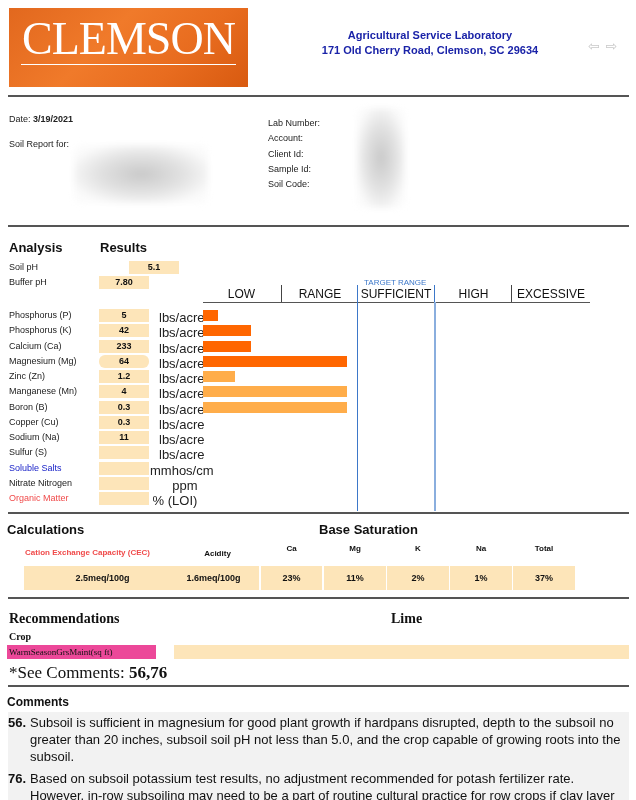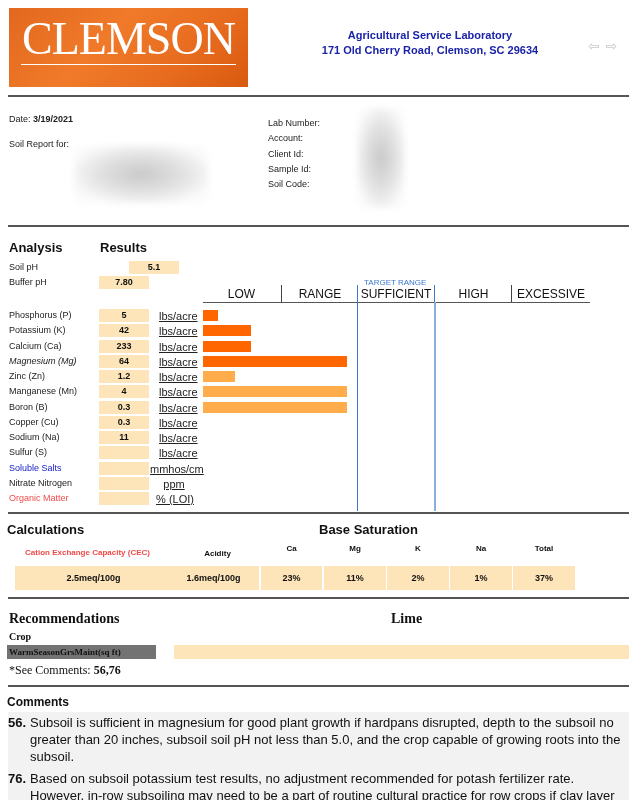--- a/index.html
+++ b/index.html
@@ -20,21 +20,21 @@
   .hr { height: 2px; background: #555; left: 8px; width: 621px; }
 
   
   .label-sm { font-size: 9px; color: #222; }
   .blur { background: radial-gradient(ellipse at center, #c9c9c9 0%, #e2e2e2 45%, #fbfbfb 80%); filter: blur(3px); border-radius: 8px; }
 
   
   .sec-title { font-size: 13px; font-weight: bold; color: #111; }
   .row-label { font-size: 9px; color: #222; }
   .val-box { width: 50px; height: 13px; background: #fde5b9; font-size: 9px; font-weight: bold; text-align: center; line-height: 13px; }
-  .unit { font-size: 11px; color: #222; text-decoration: underline; }
+  .unit { font-size: 13px; color: #222; }
   .range-lbl { font-size: 12px; color: #111; text-align: center; top: 287px; }
   .range-sep { width: 1px; background: #444; top: 285px; height: 17px; }
   .target-lbl { font-size: 8px; color: #3d78c9; }
 
   
   .calc-hdr { font-size: 8px; font-weight: bold; color: #111; text-align: center; }
   .calc-cell { background: #fde5b9; height: 24px; font-size: 9px; font-weight: bold; text-align: center; line-height: 24px; }
 
   
   .serif { font-family: "Liberation Serif", "DejaVu Serif", serif; }
@@ -102,30 +102,30 @@
 <div class="abs" style="left:203px; top:302px; width:387px; height:1px; background:#555;"></div>
 
 <div class="abs" style="left:357px; top:302px; width:1px; height:209px; background:#3d78c9;"></div>
 <div class="abs" style="left:434px; top:302px; width:2px; height:209px; background:#8aaede;"></div>
 
 <div id="nutrient-rows">
     <div class="abs row-label" style="left: 9px; top: 310px;">Phosphorus (P)</div>
     <div class="abs val-box" style="left: 99px; top: 309px;">5</div>
     <div class="abs unit" style="left: 159px; top: 310px; width: 45px;">lbs/acre</div>
     <div class="abs" style="left: 203px; top: 310px; width: 15px; height: 11px; background: rgb(255, 102, 0);"></div>
-    <div class="abs row-label" style="left: 9px; top: 325px;">Potassium (K)</div>
+    <div class="abs row-label" style="left: 9px; top: 325px;">Phosphorus (K)</div>
     <div class="abs val-box" style="left: 99px; top: 324px;">42</div>
     <div class="abs unit" style="left: 159px; top: 325px; width: 45px;">lbs/acre</div>
     <div class="abs" style="left: 203px; top: 325px; width: 48px; height: 11px; background: rgb(255, 102, 0);"></div>
     <div class="abs row-label" style="left: 9px; top: 341px;">Calcium (Ca)</div>
     <div class="abs val-box" style="left: 99px; top: 340px;">233</div>
     <div class="abs unit" style="left: 159px; top: 341px; width: 45px;">lbs/acre</div>
     <div class="abs" style="left: 203px; top: 341px; width: 48px; height: 11px; background: rgb(255, 102, 0);"></div>
-    <div class="abs row-label" style="left: 9px; top: 356px; font-style: italic;">Magnesium (Mg)</div>
-    <div class="abs val-box" style="left: 99px; top: 355px;">64</div>
+    <div class="abs row-label" style="left: 9px; top: 356px;">Magnesium (Mg)</div>
+    <div class="abs val-box" style="left: 99px; top: 355px; border-radius: 6px;">64</div>
     <div class="abs unit" style="left: 159px; top: 356px; width: 45px;">lbs/acre</div>
     <div class="abs" style="left: 203px; top: 356px; width: 144px; height: 11px; background: rgb(255, 102, 0);"></div>
     <div class="abs row-label" style="left: 9px; top: 371px;">Zinc (Zn)</div>
     <div class="abs val-box" style="left: 99px; top: 370px;">1.2</div>
     <div class="abs unit" style="left: 159px; top: 371px; width: 45px;">lbs/acre</div>
     <div class="abs" style="left: 203px; top: 371px; width: 32px; height: 11px; background: rgb(255, 173, 74);"></div>
     <div class="abs row-label" style="left: 9px; top: 386px;">Manganese (Mn)</div>
     <div class="abs val-box" style="left: 99px; top: 385px;">4</div>
     <div class="abs unit" style="left: 159px; top: 386px; width: 45px;">lbs/acre</div>
     <div class="abs" style="left: 203px; top: 386px; width: 144px; height: 11px; background: rgb(255, 173, 74);"></div>
@@ -140,55 +140,55 @@
     <div class="abs val-box" style="left: 99px; top: 431px;">11</div>
     <div class="abs unit" style="left: 159px; top: 432px; width: 45px;">lbs/acre</div>
     <div class="abs row-label" style="left: 9px; top: 447px;">Sulfur (S)</div>
     <div class="abs val-box" style="left: 99px; top: 446px;"></div>
     <div class="abs unit" style="left: 159px; top: 447px; width: 45px;">lbs/acre</div>
     <div class="abs row-label" style="left: 9px; top: 463px; color: rgb(26, 35, 200);">Soluble Salts</div>
     <div class="abs val-box" style="left: 99px; top: 462px;"></div>
     <div class="abs unit" style="left: 150px; top: 463px; width: 50px; text-align: center;">mmhos/cm</div>
     <div class="abs row-label" style="left: 9px; top: 478px;">Nitrate Nitrogen</div>
     <div class="abs val-box" style="left: 99px; top: 477px;"></div>
-    <div class="abs unit" style="left: 149px; top: 478px; width: 50px; text-align: center;">ppm</div>
+    <div class="abs unit" style="left: 160px; top: 478px; width: 50px; text-align: center;">ppm</div>
     <div class="abs row-label" style="left: 9px; top: 493px; color: rgb(240, 74, 74);">Organic Matter</div>
     <div class="abs val-box" style="left: 99px; top: 492px;"></div>
     <div class="abs unit" style="left: 150px; top: 493px; width: 50px; text-align: center;">% (LOI)</div>
   </div>
 
 <div class="abs hr" style="top:512px;"></div>
 
 <div class="abs sec-title" style="left:7px; top:522px;">Calculations</div>
 <div class="abs sec-title" style="left:319px; top:522px;">Base Saturation</div>
 
 <div class="abs calc-hdr" style="left:9px; top:548px; width:157px; color:#f04a4a; font-weight:bold;">Cation Exchange Capacity (CEC)</div>
 <div class="abs calc-hdr" style="left:172px; top:549px; width:91px;">Acidity</div>
 <div class="abs calc-hdr" style="left:260px; top:544px; width:63px;">Ca</div>
 <div class="abs calc-hdr" style="left:324px; top:544px; width:62px;">Mg</div>
 <div class="abs calc-hdr" style="left:387px; top:544px; width:62px;">K</div>
 <div class="abs calc-hdr" style="left:450px; top:544px; width:62px;">Na</div>
 <div class="abs calc-hdr" style="left:513px; top:544px; width:62px;">Total</div>
 
-<div class="abs calc-cell" style="left:15px; top:566px; width:157px;">2.5meq/100g</div>
+<div class="abs calc-cell" style="left:24px; top:566px; width:157px;">2.5meq/100g</div>
 <div class="abs calc-cell" style="left:168px; top:566px; width:91px;">1.6meq/100g</div>
 <div class="abs calc-cell" style="left:261px; top:566px; width:61px;">23%</div>
 <div class="abs calc-cell" style="left:324px; top:566px; width:62px;">11%</div>
 <div class="abs calc-cell" style="left:387px; top:566px; width:62px;">2%</div>
 <div class="abs calc-cell" style="left:450px; top:566px; width:62px;">1%</div>
 <div class="abs calc-cell" style="left:513px; top:566px; width:62px;">37%</div>
 
 <div class="abs hr" style="top:597px;"></div>
 
 <div class="abs serif" style="left:9px; top:611px; font-size:14px; font-weight:bold;">Recommendations</div>
 <div class="abs serif" style="left:391px; top:611px; font-size:14px; font-weight:bold;">Lime</div>
 <div class="abs serif" style="left:9px; top:631px; font-size:10px; font-weight:bold;">Crop</div>
-<div class="abs serif" style="left:7px; top:645px; width:149px; height:14px; background:#737373; font-size:9px; font-weight:bold; line-height:14px; padding-left:2px;">WarmSeasonGrsMaint(sq ft)</div>
+<div class="abs serif" style="left:7px; top:645px; width:149px; height:14px; background:#ec4899; font-size:9px; font-weight:normal; line-height:14px; padding-left:2px;">WarmSeasonGrsMaint(sq ft)</div>
 <div class="abs" style="left:174px; top:645px; width:455px; height:14px; background:#fde5b9;"></div>
-<div class="abs serif" style="left:9px; top:663px; font-size:12px;">
+<div class="abs serif" style="left:9px; top:663px; font-size:17px;">
   <span>*See Comments:</span>
   <b>56,76</b>
 </div>
 
 <div class="abs hr" style="top:685px;"></div>
 
 <div class="abs" style="left:7px; top:695px; font-size:12px; font-weight:bold;">Comments</div>
 <div class="abs comments-box">
   <div class="comment" style="margin-top:2px;">
     <b>56.</b><span>Subsoil is sufficient in magnesium for good plant growth if hardpans disrupted, depth to the subsoil no greater than 20 inches, subsoil soil pH not less than 5.0, and the crop capable of growing roots into the subsoil.</span>

